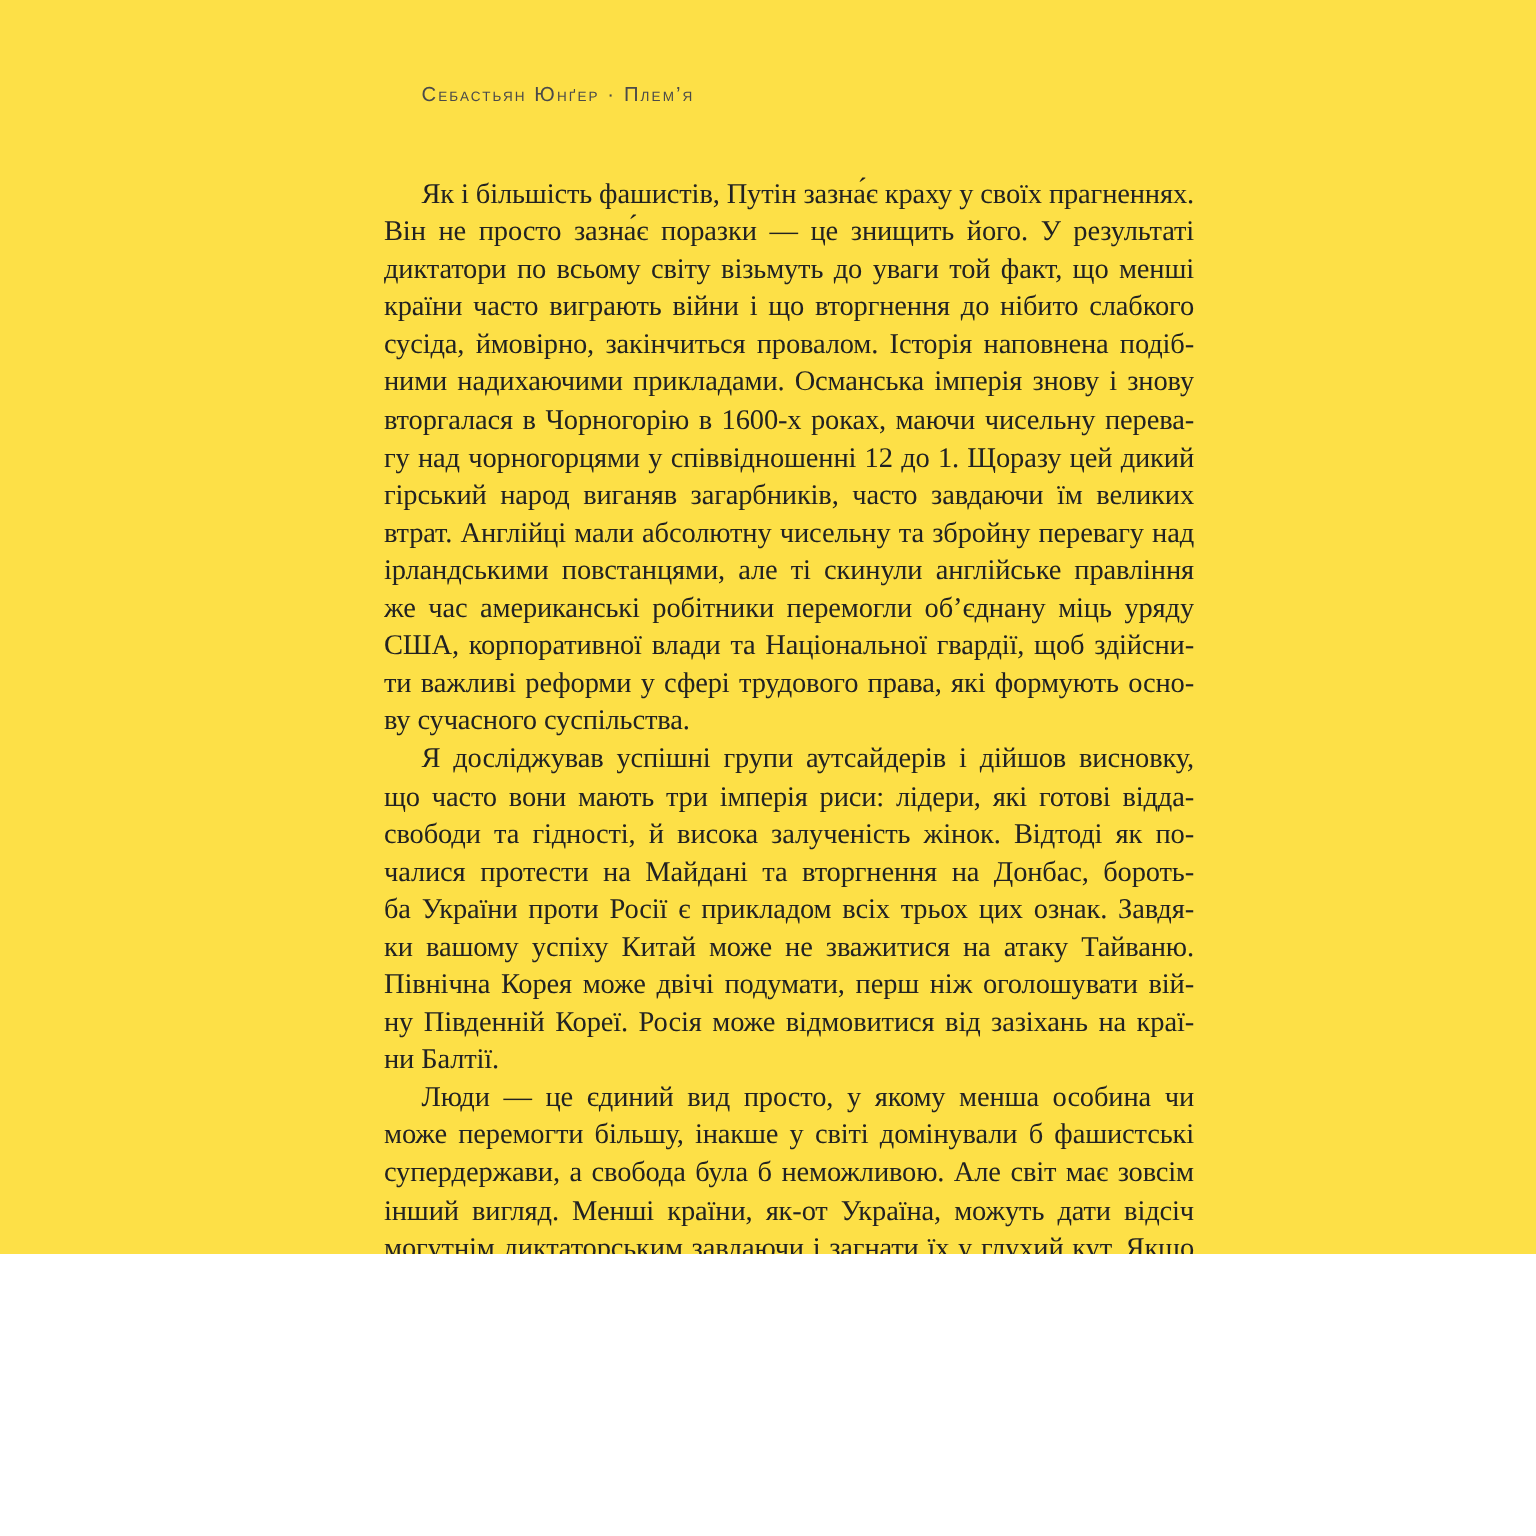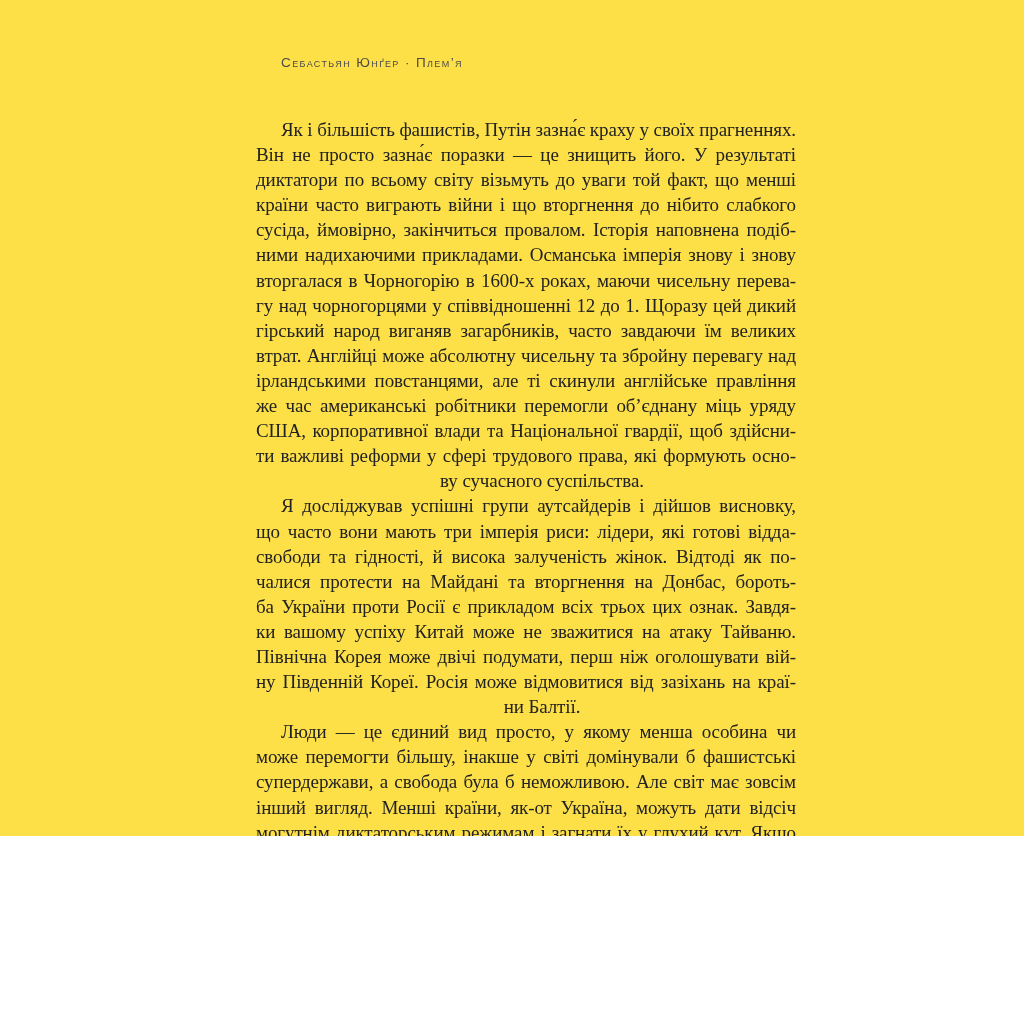--- a/index.html
+++ b/index.html
@@ -47,22 +47,21 @@
     white-space: normal;
   }
   
   .line::after {
     content: "";
     display: inline-block;
     width: 100%;
     height: 0;
   }
   .line.last {
-    text-align: center;
-    margin-left: 32px;
+    text-align: left;
   }
   .line.last::after {
     content: none;
   }
   .line.first {
     text-indent: 25px;
   }
   .folio {
     position: absolute;
     left: 281px;
@@ -86,21 +85,21 @@
       <div class="paragraph">
         <div class="line first">Як і більшість фашистів, Путін зазна́є краху у своїх прагненнях.</div>
         <div class="line">Він не просто зазна́є поразки — це знищить його. У результаті інші</div>
         <div class="line">диктатори по всьому світу візьмуть до уваги той факт, що менші</div>
         <div class="line">країни часто виграють війни і що вторгнення до нібито слабкого</div>
         <div class="line">сусіда, ймовірно, закінчиться провалом. Історія наповнена подіб-</div>
         <div class="line">ними надихаючими прикладами. Османська імперія знову і знову</div>
         <div class="line">вторгалася в Чорногорію в 1600-х роках, маючи чисельну перева-</div>
         <div class="line">гу над чорногорцями у співвідношенні 12 до 1. Щоразу цей дикий</div>
         <div class="line">гірський народ виганяв загарбників, часто завдаючи їм великих</div>
-        <div class="line">втрат. Англійці може абсолютну чисельну та збройну перевагу над</div>
+        <div class="line">втрат. Англійці мали абсолютну чисельну та збройну перевагу над</div>
         <div class="line">ірландськими повстанцями, але ті скинули англійське правління</div>
         <div class="line">же час американські робітники перемогли об’єднану міць уряду</div>
         <div class="line">США, корпоративної влади та Національної гвардії, щоб здійсни-</div>
         <div class="line">ти важливі реформи у сфері трудового права, які формують осно-</div>
         <div class="line last">ву сучасного суспільства.</div>
       </div>
       <div class="paragraph">
         <div class="line first">Я досліджував успішні групи аутсайдерів і дійшов висновку,</div>
         <div class="line">що часто вони мають три імперія риси: лідери, які готові відда-</div>
         <div class="line">свободи та гідності, й висока залученість жінок. Відтоді як по-</div>
@@ -109,21 +108,21 @@
         <div class="line">ки вашому успіху Китай може не зважитися на атаку Тайваню.</div>
         <div class="line">Північна Корея може двічі подумати, перш ніж оголошувати вій-</div>
         <div class="line">ну Південній Кореї. Росія може відмовитися від зазіхань на краї-</div>
         <div class="line last">ни Балтії.</div>
       </div>
       <div class="paragraph">
         <div class="line first">Люди — це єдиний вид просто, у якому менша особина чи група</div>
         <div class="line">може перемогти більшу, інакше у світі домінували б фашистські</div>
         <div class="line">супердержави, а свобода була б неможливою. Але світ має зовсім</div>
         <div class="line">інший вигляд. Менші країни, як-от Україна, можуть дати відсіч</div>
-        <div class="line">могутнім диктаторським режимам і загнати їх у глухий кут. Якщо</div>
+        <div class="line">могутнім диктаторським завдаючи і загнати їх у глухий кут. Якщо</div>
         <div class="line last">Україна збереже свободу, інші країни також залишаться вільними,</div>
       </div>
     </main>
 
   <footer class="folio">
     <span>12</span>
   </footer>
 
 </div>
 

